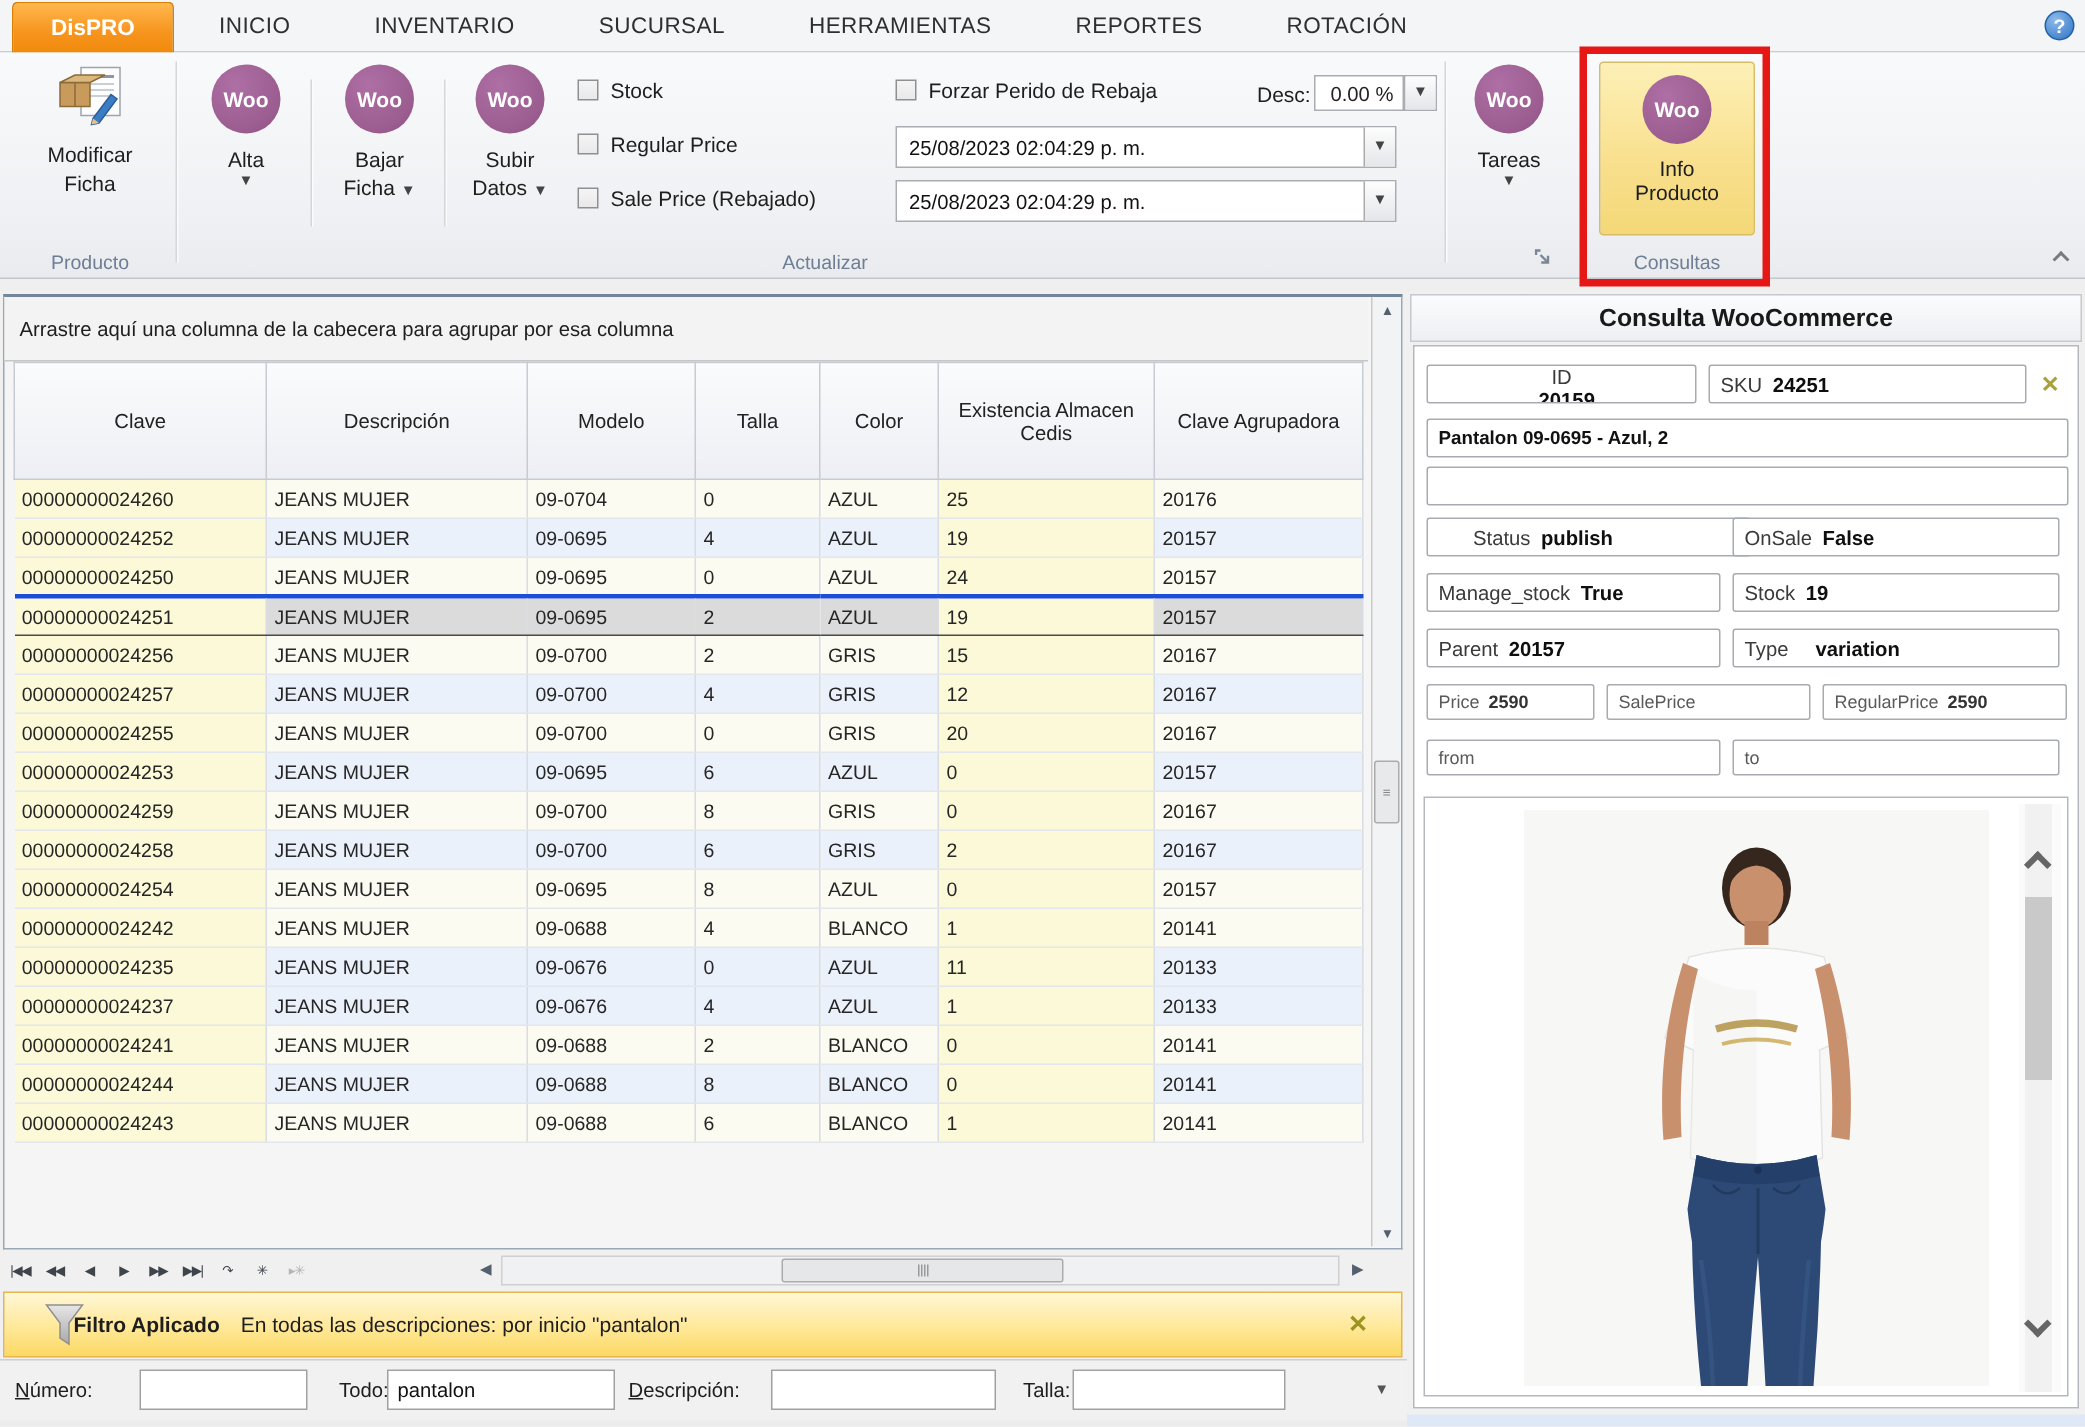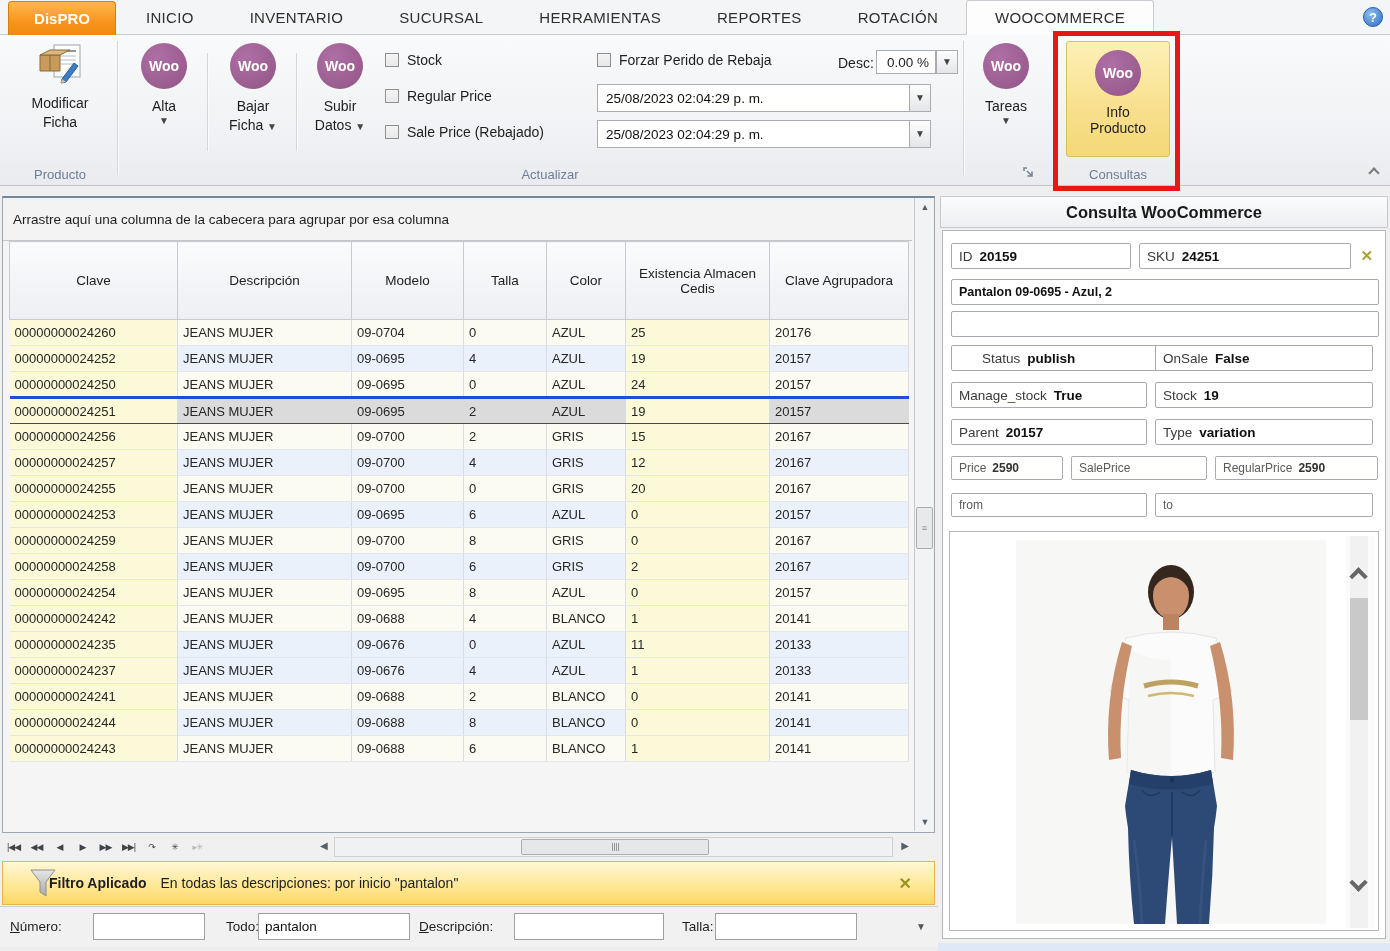--- a/index.html
+++ b/index.html
@@ -117,21 +117,20 @@
 
 <div id="tabbar">
   <div class="app-tab">DisPRO</div>
   <div class="tabs">
       <div class="tab">INICIO</div>
       <div class="tab">INVENTARIO</div>
       <div class="tab">SUCURSAL</div>
       <div class="tab">HERRAMIENTAS</div>
       <div class="tab">REPORTES</div>
       <div class="tab">ROTACIÓN</div>
-      <div class="tab active">WOOCOMMERCE</div>
     </div>
   <div class="help-btn">?</div>
 </div>
 
 <div id="ribbon">
 
   <div class="big-btn" style="left:10px; width:100px;">
     <span style="margin-bottom:6px;">
       <svg width="44" height="42" viewBox="0 0 44 42">
         <rect x="16" y="2" width="26" height="32" fill="#FDFDFD" stroke="#9AA5AE"></rect>
@@ -465,21 +464,21 @@
     <span class="slabel" style="left:682px;">Talla:</span>
     <div class="sinput" style="left:715px; width:142px;"></div>
     <span class="row-caret">▼</span>
   </div>
   <div class="bstrip-left"></div>
 </div>
 
 <div id="right-panel">
   <div class="panel-title">Consulta WooCommerce</div>
   <div class="panel-body">
-    <div class="pf" style="left:8px; top:12px; width:180px;">
+    <div class="pf" style="left:8px; top:12px; width:180px;flex-direction:column;">
       <span>ID</span>
         <b>20159</b>
     </div>
     <div class="pf" style="left:196px; top:12px; width:212px;">
       <span>SKU</span>
         <b>24251</b>
     </div>
     <span class="panel-x">✕</span>
 
     <div class="pf namef" style="left:8px; top:48px; width:428px;">Pantalon 09-0695 - Azul, 2</div>
@@ -500,21 +499,21 @@
     </div>
     <div class="pf" style="left:212px; top:151px; width:218px;">
       <span>Stock</span>
         <b>19</b>
     </div>
 
     <div class="pf" style="left:8px; top:188px; width:196px;">
       <span>Parent</span>
         <b>20157</b>
     </div>
-    <div class="pf" style="left:212px; top:188px; width:218px;">
+    <div class="pf" style="left:212px; top:188px; width:218px;gap:11px;">
       <span>Type</span>
         <b>variation</b>
     </div>
 
     <div class="pf small" style="left:8px; top:225px; width:112px;">
       <span>Price</span>
         <b>2590</b>
     </div>
     <div class="pf small" style="left:128px; top:225px; width:136px;">
       <span>SalePrice</span>

